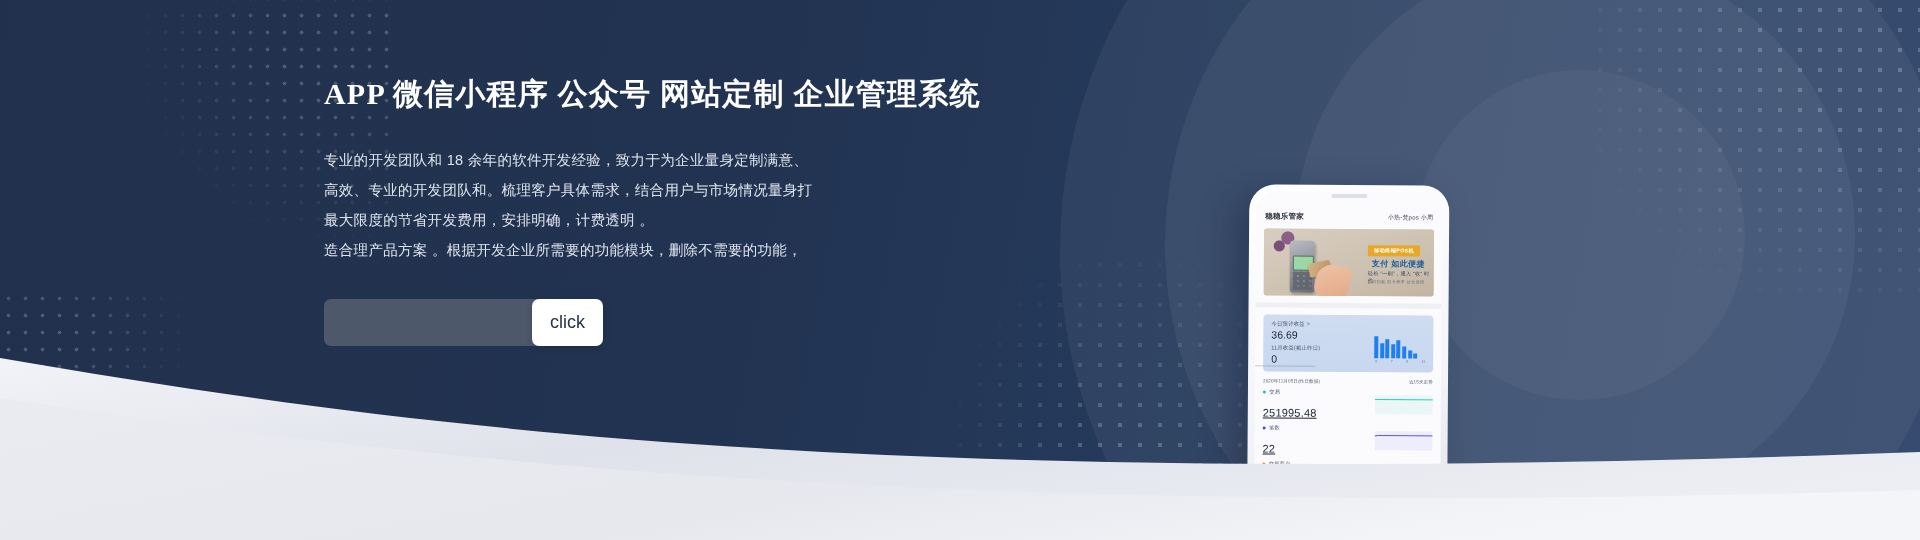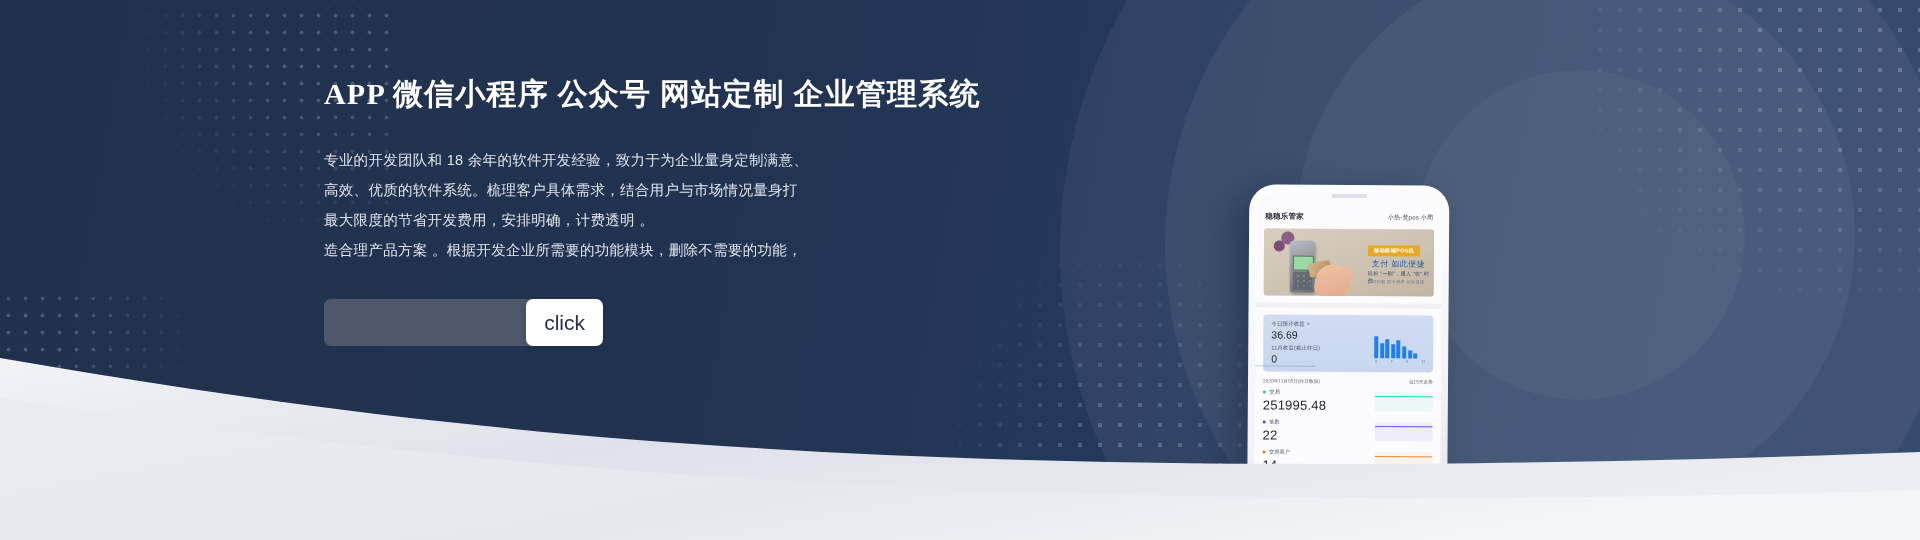--- a/index.html
+++ b/index.html
@@ -135,21 +135,21 @@
   .click-btn {
     position: absolute;
     right: -34px;
     top: 0;
     height: 47px;
     padding: 0 18px;
     border: 0;
     border-radius: 7px;
     background: #ffffff;
     color: #25324a;
-    font-size: 21px;
+    font-size: 18px;
     font-family: "Liberation Sans", sans-serif;
     cursor: pointer;
     box-shadow: 0 2px 7px rgba(10,20,40,0.18);
   }
 
   
   .phone {
     position: absolute;
     left: 1248px;
     top: 185px;
@@ -252,21 +252,21 @@
     border-radius: 1px;
     background: #e8a725;
     color: #fff;
     font-size: 5.3px;
     font-weight: 700;
     letter-spacing: .3px;
   }
   .pb-h1 {
     position: absolute;
     left: 108px; top: 29px;
-    font-size: 8px; font-weight: 400; color: #1c5c9c;
+    font-size: 8px; font-weight: 700; color: #1c5c9c;
     letter-spacing: .4px;
   }
   .pb-h2 {
     position: absolute;
     left: 104px; top: 41px;
     font-size: 5.2px; color: #3c4a5c;
     letter-spacing: .2px;
   }
   .pb-h3 {
     position: absolute;
@@ -317,21 +317,21 @@
     margin-bottom: 5px;
   }
   .stat-row {
     display: flex; align-items: center;
     justify-content: space-between;
     margin-bottom: 6px;
   }
   .stat-left { display: flex; flex-direction: column; }
   .stat-name { display: flex; align-items: center; gap: 3px; font-size: 5.3px; color: #5d6474; }
   .dot-marker { width: 3.4px; height: 3.4px; border-radius: 50%; display: inline-block; }
-  .stat-num { font-size: 13px; color: #1d2433; margin-top: 2px; letter-spacing: .2px; }
+  .stat-num { font-size: 11px; color: #1d2433; margin-top: 11px; letter-spacing: .2px; text-decoration: underline; }
   .spark { width: 58px; height: 22px; }
 
   
   .front-wave {
     position: absolute;
     left: 0; bottom: 0;
     width: 1920px; height: 200px;
     z-index: 7;
     pointer-events: none;
   }
@@ -349,21 +349,21 @@
   <div class="dots dots-topleft"></div>
   <div class="dots dots-midleft"></div>
   <div class="dots dots-topright"></div>
   <div class="dots dots-bottomright"></div>
 
   <div class="content">
     <h1 class="headline">APP 微信小程序 公众号 网站定制 企业管理系统</h1>
 
     <div class="para">
       <span class="para-line">专业的开发团队和 18 余年的软件开发经验，致力于为企业量身定制满意、</span>
-      <span class="para-line">高效、优质的软件系统。梳理客户具体需求，结合用户与市场情况量身打</span>
+      <span class="para-line">高效、专业的开发团队和。梳理客户具体需求，结合用户与市场情况量身打</span>
       <span class="para-line">最大限度的节省开发费用，安排明确，计费透明 。</span>
       <span class="para-line">造合理产品方案 。根据开发企业所需要的功能模块，删除不需要的功能，</span>
     </div>
 
     <div class="search-wrap">
       <input class="search-input" type="text" placeholder="" style="">
       <button class="click-btn">click</button>
     </div>
   </div>
 

